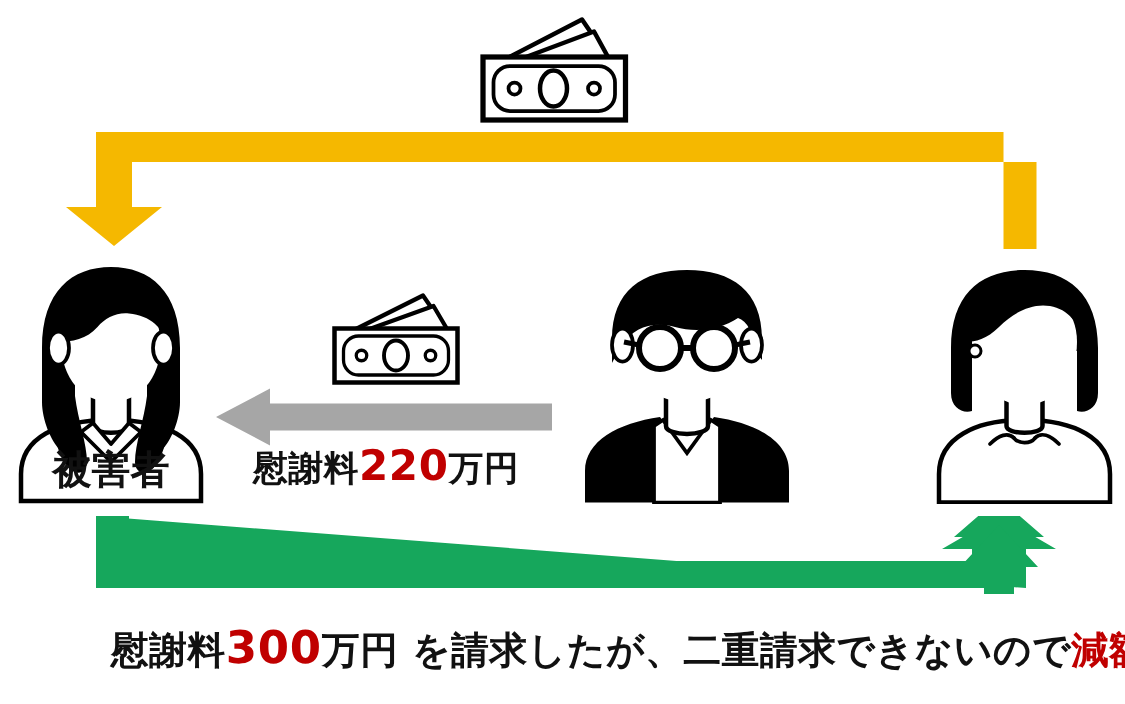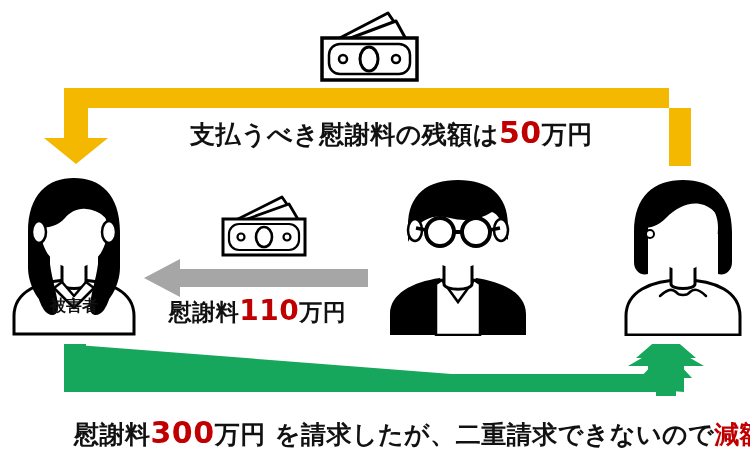--- a/index.html
+++ b/index.html
@@ -40,21 +40,21 @@
     line-height: 29px;
     text-align: center;
   }
   .bottom-caption {
     font-size: 25px;
     line-height: 30px;
   }
   .figure-label {
     font-family: "DejaVu Sans", "Liberation Sans", sans-serif;
     font-weight: bold;
-    font-size: 16px;
+    font-size: 26px;
     color: #111111;
     white-space: nowrap;
   }
 
   
   .arrow-svg { display: block; }
   .person-svg { display: block; }
   .money-svg { display: block; }
 </style>
 </head>
@@ -76,23 +76,20 @@
     </svg>
   </div>
 
   <div class="abs" style="left:36px; top:86px; width:680px; height:80px;">
     <svg class="arrow-svg" width="680" height="80" viewBox="0 0 680 80" aria-hidden="true">
 
       <path d="M633 80 L633 2 L28 2 L28 52 L8 52 L40 78 L72 52 L52 52 L52 22 L655 22 L655 80 Z" fill="#F5B800"></path>
     </svg>
   </div>
 
-  <div class="abs jp-text top-caption" style="left:190px; top:118px;">
-    <span>支払うべき慰謝料の残額は</span><span class="amount-red" style="font-size:30px;">50</span><span>万円</span>
-  </div>
 
   <div class="abs" style="left:8px; top:176px; width:132px; height:160px;">
     <svg class="person-svg" width="132" height="160" viewBox="0 0 132 160" aria-hidden="true">
 
       <path d="M6 158 L6 140 C6 116 30 104 66 104 C102 104 126 116 126 140 L126 158 Z" fill="#ffffff" stroke="#000000" stroke-width="3"></path>
 
       <path d="M54 84 L54 108 C54 114 78 114 78 108 L78 84 Z" fill="#ffffff" stroke="#000000" stroke-width="3"></path>
 
       <path d="M20 56 C20 18 40 2 66 2 C92 2 112 18 112 56 L112 92
                C112 104 106 118 100 124 C96 128 90 126 90 118 L90 70
@@ -128,21 +125,21 @@
   </div>
 
   <div class="abs" style="left:144px; top:258px; width:224px; height:40px;">
     <svg class="arrow-svg" width="224" height="40" viewBox="0 0 224 40" aria-hidden="true">
       <path d="M0 20 L36 1 L36 11 L224 11 L224 29 L36 29 L36 39 Z" fill="#A6A6A6"></path>
     </svg>
   </div>
 
   <div class="abs jp-text mid-caption" style="left:160px; top:296px; width:195px;">
     <div>
-      <span>慰謝料</span><span class="amount-red" style="font-size:28px;">110</span><span>万円</span>
+      <span>慰謝料</span><span class="amount-red" style="font-size:28px;">220</span><span>万円</span>
     </div>
   </div>
 
   <div class="abs" style="left:388px; top:178px; width:140px; height:158px;">
     <svg class="person-svg" width="140" height="158" viewBox="0 0 140 158" aria-hidden="true">
 
       <path d="M2 157 L2 136 C2 116 24 104 52 100 L70 124 L88 100 C116 104 138 116 138 136 L138 157 Z" fill="#000000"></path>
 
       <path d="M54 102 L70 124 L86 102 L92 106 L92 157 L48 157 L48 106 Z" fill="#ffffff" stroke="#000000" stroke-width="2.5"></path>
 

